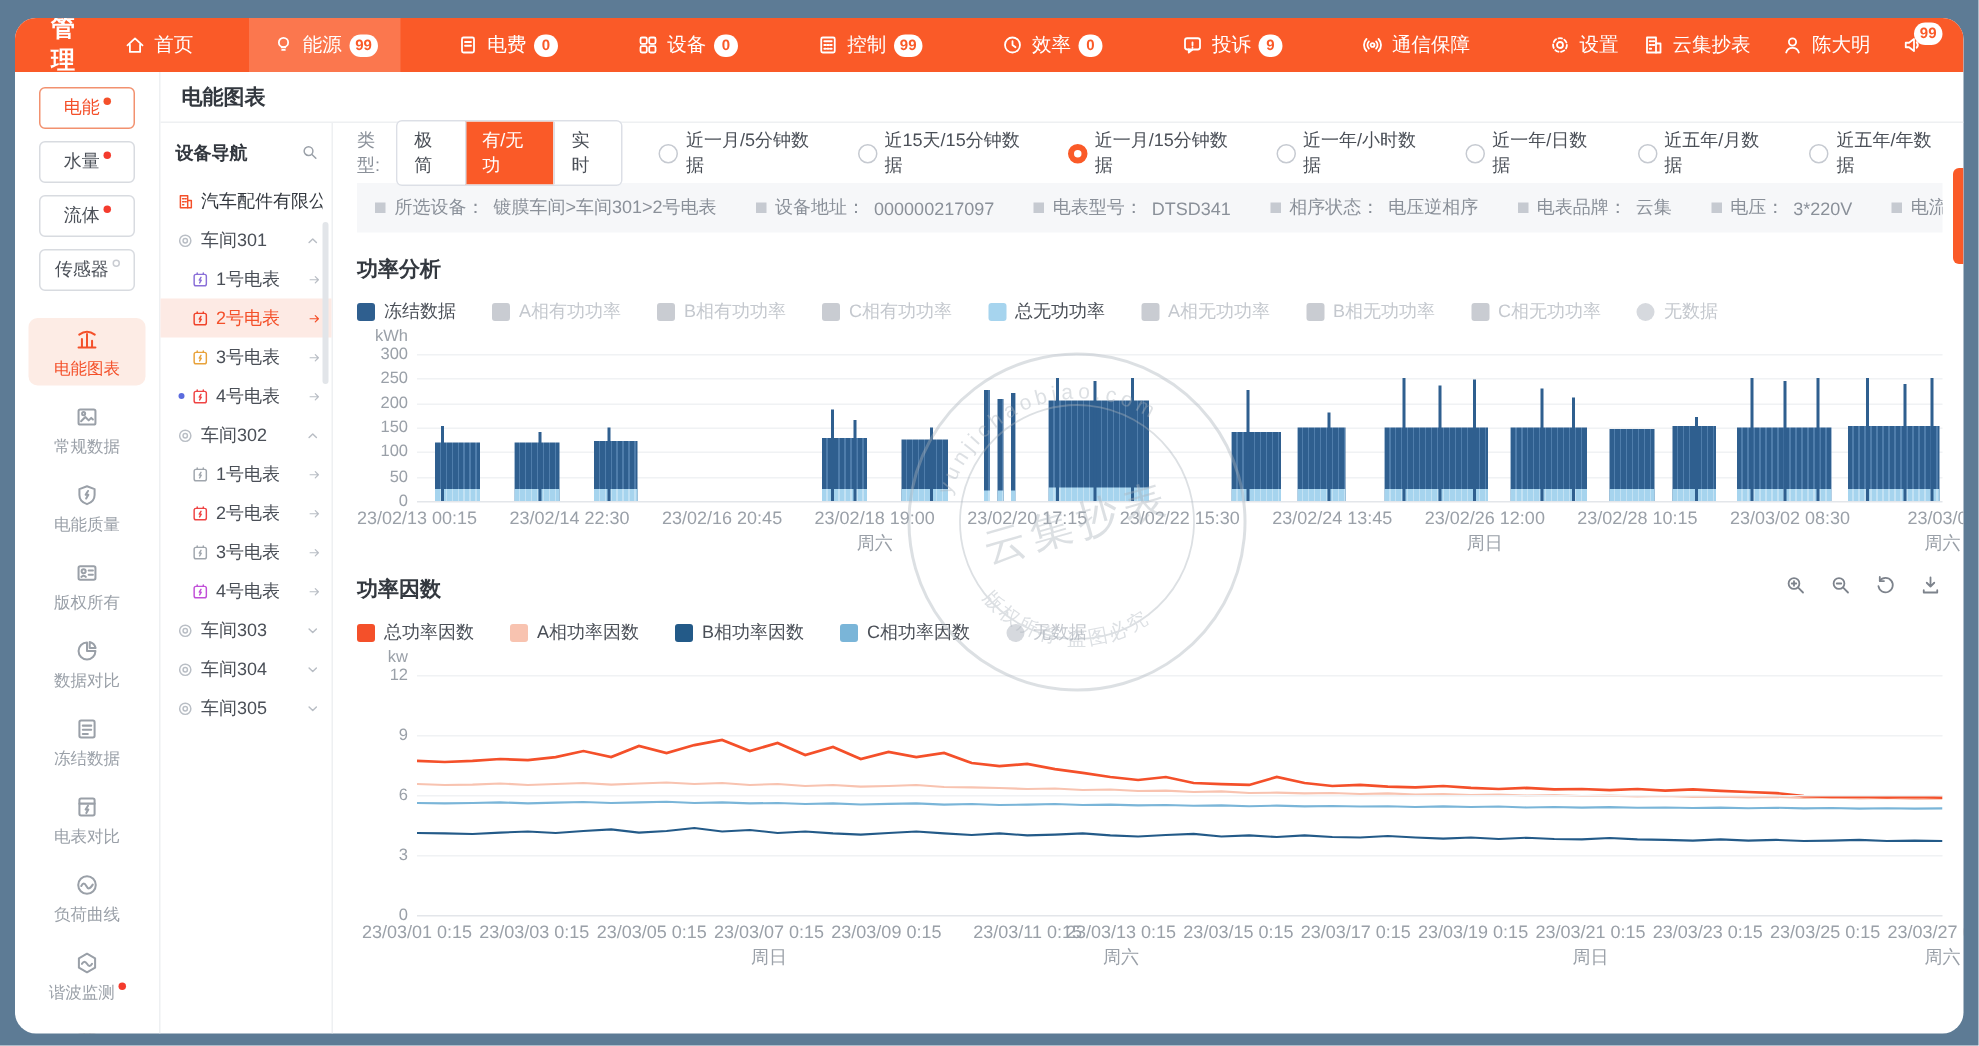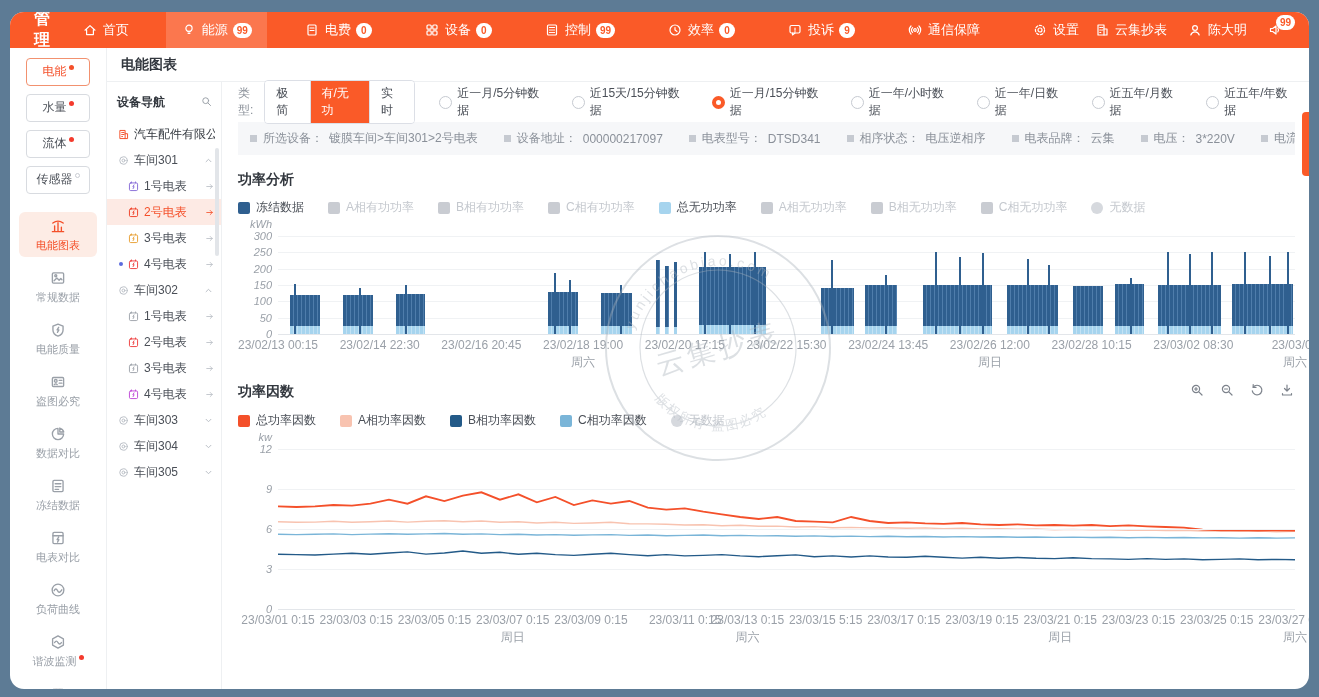--- a/index.html
+++ b/index.html
@@ -63,21 +63,21 @@
   .sq { width:7px; height:7px; background:#c6cad1; flex:none; }
   .sec-title { font-size:14px; font-weight:bold; color:#33383f;text-align:right; }
   .sec-head { display:flex; align-items:center; justify-content:space-between; margin-top:16px; }
   .toolbar { display:flex; gap:14px; color:#7d838c; }
   .toolbar .ic { width:16px; height:16px; cursor:pointer; }
   .legend { display:flex; gap:24px; margin:10px 0 2px; font-size:12px; flex-wrap:nowrap; }
   .lg { display:flex; align-items:center; gap:6px; cursor:pointer; white-space:nowrap; }
   .lg .mk { width:12px; height:12px; border-radius:2px; flex:none; }
   .lg .mk.circle { border-radius:50%; }
   
-  .chart { position:relative; padding-left:40px; padding-top:18px;font-style:italic; }
+  .chart { position:relative; padding-left:40px; padding-top:18px; }
   .unit { position:absolute; left:0; width:34px; text-align:right; top:0; font-size:11px; color:#9aa0a8; }
   .ylab { position:absolute; left:0; width:34px; text-align:right; font-size:11px; color:#9aa0a8; }
   .plot { position:relative; }
   .grid { position:absolute; left:0; right:0; height:1px; background:#f0f2f4; }
   .grid.base { background:#e3e6ea; }
   .cluster { position:absolute; bottom:0; background:repeating-linear-gradient(90deg,#2f5f8f 0 3px,#4f7dab 3px 4px); }
   .cluster .react { position:absolute; bottom:0; left:0; right:0; background:repeating-linear-gradient(90deg,#a6d4ee 0 3px,#c3e2f4 3px 4px); }
   .spike { position:absolute; bottom:0; width:2px; background:#2f5f8f; }
   .xticks { position:relative; height:32px; margin-left:40px; font-size:12px; color:#9aa0a8; }
   .xt { position:absolute; top:4px; transform:translateX(-50%); text-align:center; white-space:nowrap; }
@@ -207,21 +207,21 @@
               <circle cx="6" cy="6" r=".9"></circle>
             </svg><span>常规数据</span></div>
           <div class="rail-menu-item"><svg class="ic" viewBox="0 0 16 16">
               <path d="M8 2.8 12.5 4.5V8c0 2.8-1.9 4.6-4.5 5.4C5.4 12.6 3.5 10.8 3.5 8V4.5Z"></path>
               <path d="M8.6 5.6 7.2 7.9h1.6L7.5 10.1"></path>
             </svg><span>电能质量</span></div>
           <div class="rail-menu-item"><svg class="ic" viewBox="0 0 16 16">
               <rect x="3" y="4" width="10" height="8" rx="1"></rect>
               <circle cx="6" cy="7" r="1.2"></circle>
               <path d="M4.7 10.3a1.6 1.6 0 0 1 2.6 0M9 6.5h2.5M9 9h2.5"></path>
-            </svg><span>盗图必究</span></div>
+            </svg><span>版权所有</span></div>
           <div class="rail-menu-item"><svg class="ic" viewBox="0 0 16 16">
               <path d="M8 3a5 5 0 1 0 5 5H8Z"></path>
               <path d="M9.6 2.7a5 5 0 0 1 3.5 3.5H9.6Z"></path>
             </svg><span>数据对比</span></div>
           <div class="rail-menu-item"><svg class="ic" viewBox="0 0 16 16">
               <rect x="3.5" y="3" width="9" height="10" rx="1"></rect>
               <path d="M5.5 6h5M5.5 8.5h5M5.5 11h3"></path>
             </svg><span>冻结数据</span></div>
           <div class="rail-menu-item"><svg class="ic" viewBox="0 0 16 16">
               <rect x="3.5" y="3" width="9" height="10" rx="1"></rect>
@@ -689,21 +689,21 @@
                 <div class="ylab" style="top: 172px;">0</div>
               </div>
               <div class="xticks">
                 <span class="xt" style="left: 0%;">23/03/01 0:15</span>
                 <span class="xt" style="left: 7.69231%;">23/03/03 0:15</span>
                 <span class="xt" style="left: 15.3846%;">23/03/05 0:15</span>
                 <span class="xt" style="left: 23.0769%;">23/03/07 0:15<span class="sub">周日</span></span>
                 <span class="xt" style="left: 30.7692%;">23/03/09 0:15</span>
                 <span class="xt" style="left: 38.4615%; margin-left: 16px;">23/03/11 0:15</span>
                 <span class="xt" style="left: 46.1538%;">23/03/13 0:15<span class="sub">周六</span></span>
-                <span class="xt" style="left: 53.8462%;">23/03/15 5:15</span>
+                <span class="xt" style="left: 53.8462%;">23/03/15 0:15</span>
                 <span class="xt" style="left: 61.5385%;">23/03/17 0:15</span>
                 <span class="xt" style="left: 69.2308%;">23/03/19 0:15</span>
                 <span class="xt" style="left: 76.9231%;">23/03/21 0:15<span class="sub">周日</span></span>
                 <span class="xt" style="left: 84.6154%;">23/03/23 0:15</span>
                 <span class="xt" style="left: 92.3077%;">23/03/25 0:15</span>
                 <span class="xt" style="left: 100%;">23/03/27 0:15<span class="sub">周六</span></span>
               </div>
             </div>
 
           <svg class="wm" viewBox="0 0 236 236">

